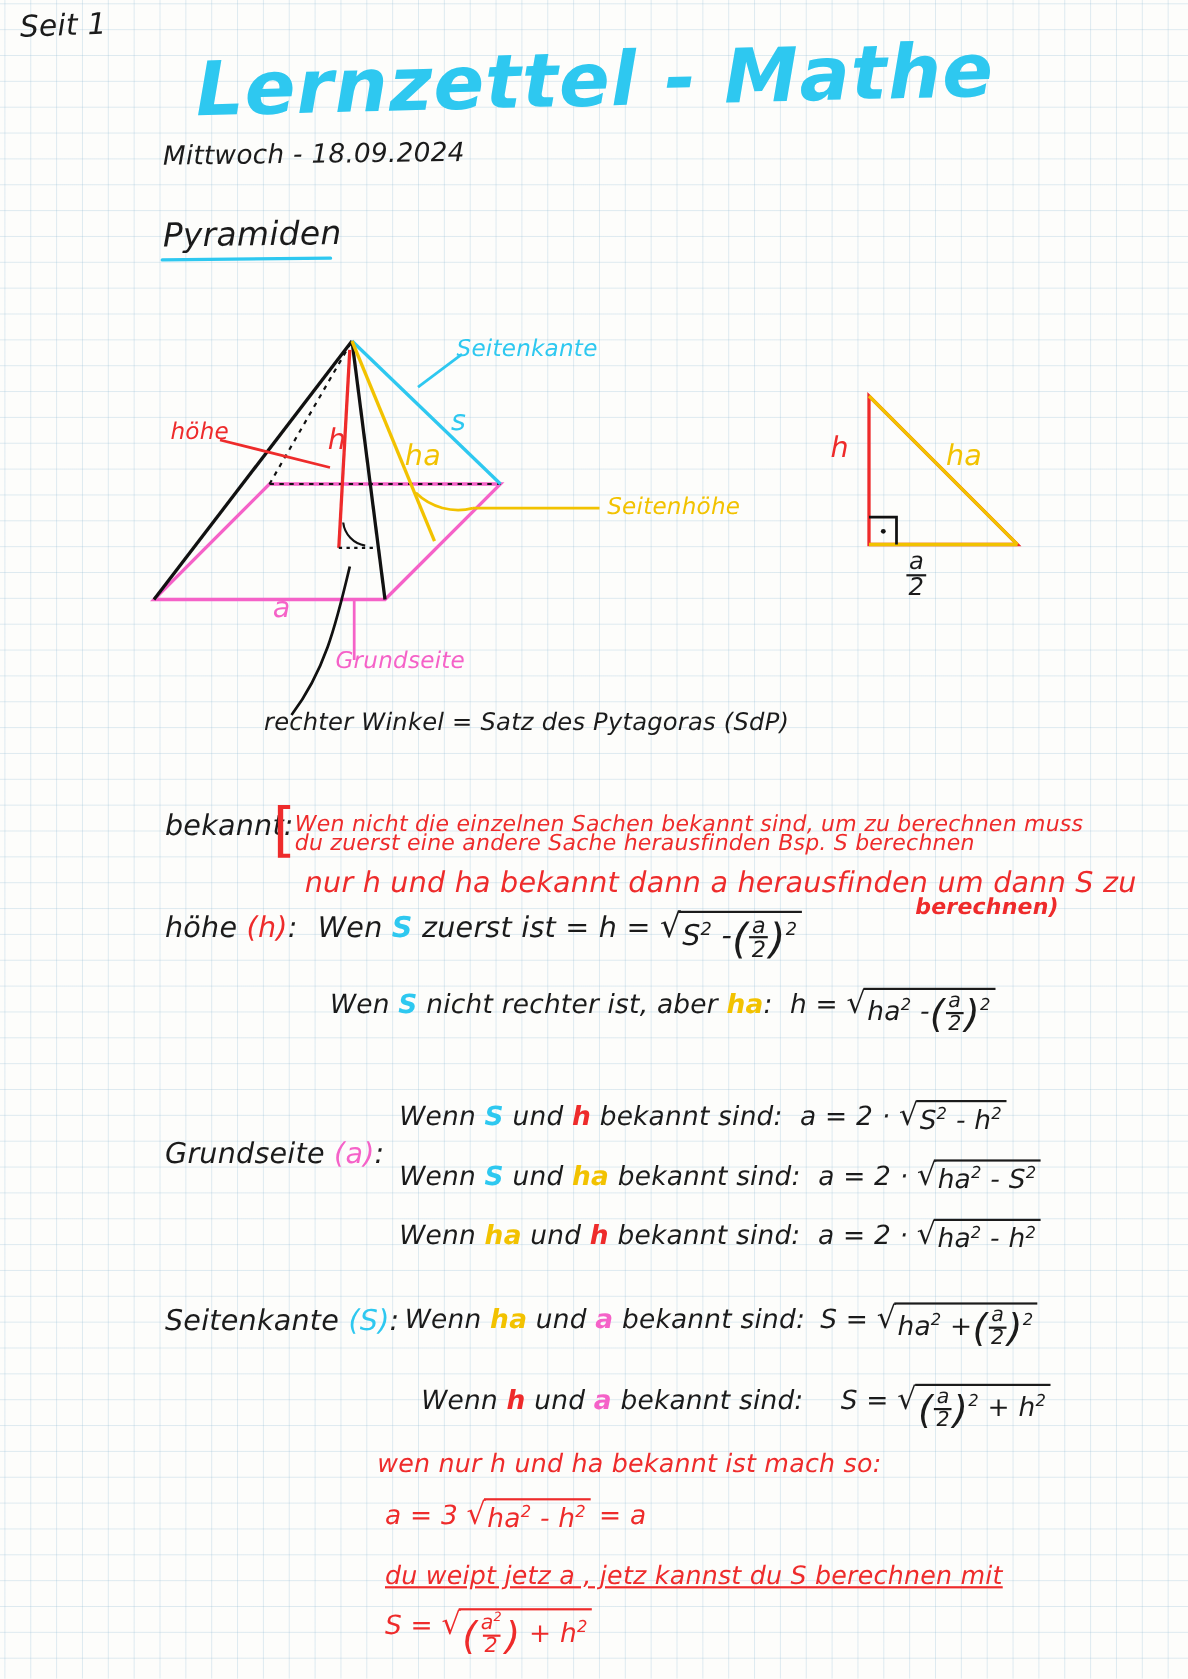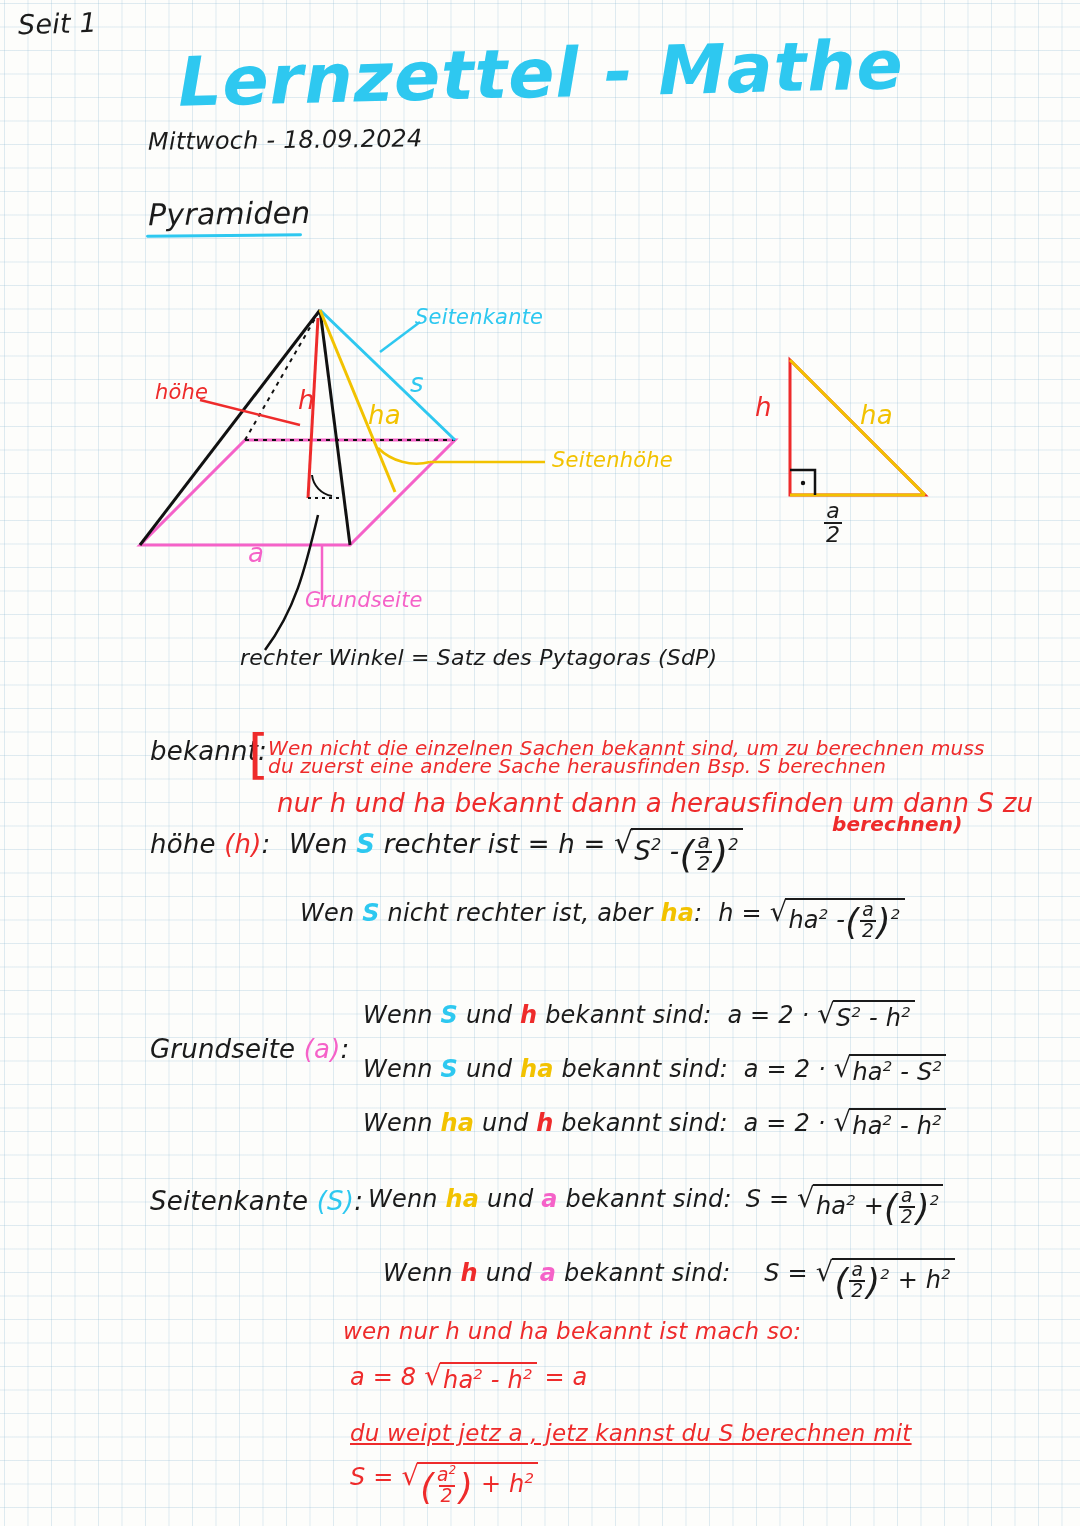--- a/index.html
+++ b/index.html
@@ -185,21 +185,21 @@
 <div class="abs hand red" style="left:268px; top:736px; font-size:20px;">Wen nicht die einzelnen Sachen bekannt sind, um zu berechnen muss</div>
 <div class="abs hand red" style="left:268px; top:754px; font-size:20px;">du zuerst eine andere Sache herausfinden Bsp. S berechnen</div>
 <div class="abs hand red" style="left:277px; top:788px; font-size:26px;">nur h und ha bekannt dann  a  herausfinden um dann S zu</div>
 <div class="abs hand red" style="left:832px; top:812px; font-size:20px;font-weight:bold;">berechnen)</div>
 
 <div class="abs hand ink ftext" style="left:150px; top:828px; font-size:26px;">
   <span>höhe</span>
   <span class="red">(h)</span><span>:</span>
   <span style="margin-left:10px;">Wen</span>
   <span class="cyan" style="font-weight:bold;">S</span>
-  <span>rechter ist  =  h =</span>
+  <span>zuerst ist  =  h =</span>
   <span class="sqrt">
     <span class="rad">√</span>
     <span class="body">
       <span>S</span><sup class="ex">2</sup>
       <span>-</span><span class="paren">(</span><span class="frac">
           <span class="num">a</span>
           <span class="den">2</span>
         </span><span class="paren">)</span><sup class="ex">2</sup>
     </span>
   </span>
@@ -319,21 +319,21 @@
         </span><span class="paren">)</span><sup class="ex">2</sup>
     <span>+</span>
     <span>h</span><sup class="ex">2</sup>
   </span>
     </span>
 </div>
 
 <div class="abs hand red" style="left:343px; top:1318px; font-size:23px;">wen nur h und ha bekannt ist mach so:</div>
 
 <div class="abs hand red" style="left:350px; top:1362px; font-size:24px;">
-  <span>a = 8</span>
+  <span>a = 3</span>
   <span class="sqrt">
       <span class="rad">√</span>
       <span class="body">
     <span>ha</span><sup class="ex">2</sup>
     <span>-</span>
     <span>h</span><sup class="ex">2</sup>
   </span>
     </span>
   <span>= a</span>
 </div>

